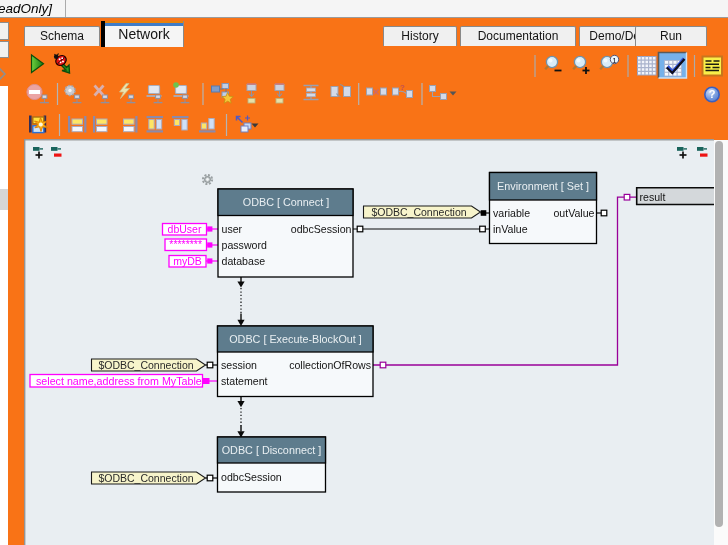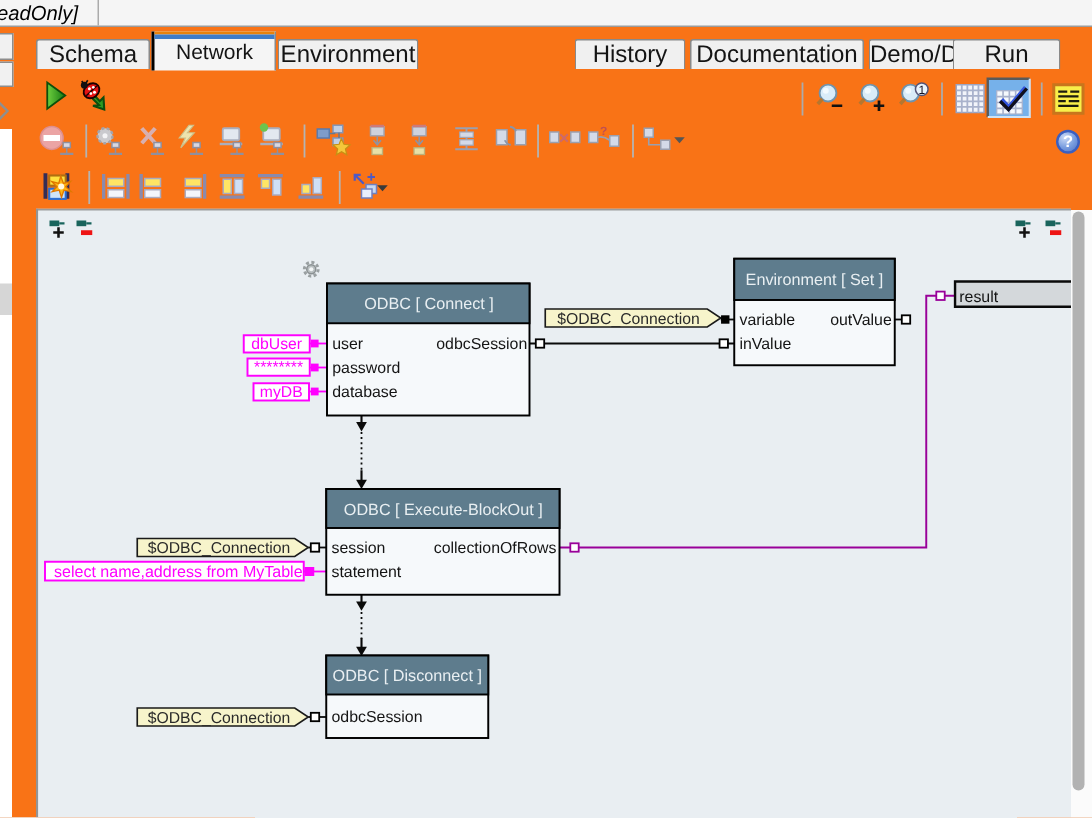--- a/index.html
+++ b/index.html
@@ -1,39 +1,38 @@
 <!DOCTYPE html>
 <html><head><meta charset="utf-8"><title>net</title><style>
 html,body{margin:0;padding:0;background:#f1f1f1}
 #app{position:relative;width:728px;height:545px;background:#f97316;font-family:"Liberation Sans",sans-serif;overflow:hidden}
 .abs{position:absolute}
-.tab{position:absolute;top:26px;height:20px;background:#f0f0f0;border:1px solid #898989;border-bottom:none;border-radius:2px 2px 0 0;font-size:16px;color:#141414;text-align:center;line-height:15px;box-sizing:border-box;padding-top:2px}
+.tab{position:absolute;top:26px;height:20px;background:#f0f0f0;border:1px solid #898989;border-bottom:none;border-radius:2px 2px 0 0;font-size:12px;color:#141414;text-align:center;line-height:15px;box-sizing:border-box;padding-top:2px}
 </style></head>
 <body>
 <div id="app">
 
 <div class="abs" style="left:0;top:0;width:728px;height:17px;background:#f5f5f5;border-bottom:1px solid #9b9b9b"></div>
 <div class="abs" style="left:65px;top:0;width:1px;height:17px;background:#ababab"></div>
 <div class="abs" style="left:-2px;top:0px;width:70px;height:17px;font-style:italic;font-size:13.5px;color:#000;line-height:17px">eadOnly]</div>
 
 <div class="abs" style="left:-4px;top:22px;width:13px;height:18px;border:1px solid #8d8d8d;background:#f1f1f1;box-sizing:border-box"></div>
 <div class="abs" style="left:-4px;top:41px;width:13px;height:17px;border:1px solid #8d8d8d;background:#f1f1f1;box-sizing:border-box"></div>
 <svg class="abs" style="left:0;top:66px" width="10" height="16" viewBox="0 0 10 16">
       <path d="M-1 2 L5 8 L-1 14" fill="none" stroke="#8f8f8f" stroke-width="1.6"></path>
     </svg>
 <div class="abs" style="left:0;top:86px;width:8px;height:459px;background:#ffffff"></div>
 <div class="abs" style="left:0;top:189px;width:8px;height:21px;background:#d6d6d6"></div>
 
 <div class="tab" style="left:24px;width:76px">Schema</div>
-<div class="abs" style="left:101px;top:21px;width:83px;height:26px;background:#f5f5f5;border-left:2px solid #000000;border-right:1px solid #898989;box-sizing:border-box;font-size:14px;text-align:center;color:#141414">
+<div class="abs" style="left:101px;top:21px;width:83px;height:26px;background:#f5f5f5;border-left:4px solid #000000;border-right:1px solid #898989;box-sizing:border-box;font-size:14px;text-align:center;color:#141414">
   <div style="height:2px;background:#e8820c"></div>
       <div style="height:3px;background:#3f7cc8"></div>
   <div style="line-height:15px;padding-top:1px">Network</div>
 </div>
-<div class="tab" style="left:185px;width:94px">Environment</div>
 <div class="tab" style="left:383px;width:74px">History</div>
 <div class="tab" style="left:460px;width:116px">Documentation</div>
 <div class="tab" style="left:579px;width:88px">Demo/Demo</div>
 <div class="tab" style="left:635px;width:72px">Run</div>
 
 <svg id="tb" class="abs" style="left:0;top:48px" width="728" height="91" viewBox="0 48 728 91" font-family="Liberation Sans, sans-serif">
 <defs>
 <linearGradient id="gr" x1="0" y1="0" x2="1" y2="0">
           <stop offset="0" stop-color="#6ecf3e"></stop>
           <stop offset="1" stop-color="#157a12"></stop>

